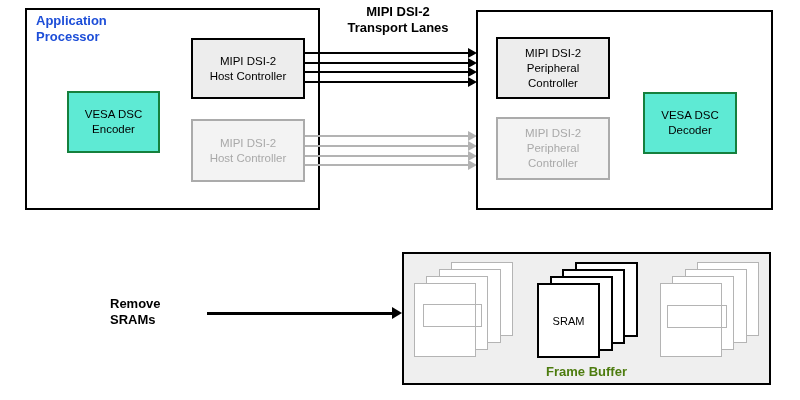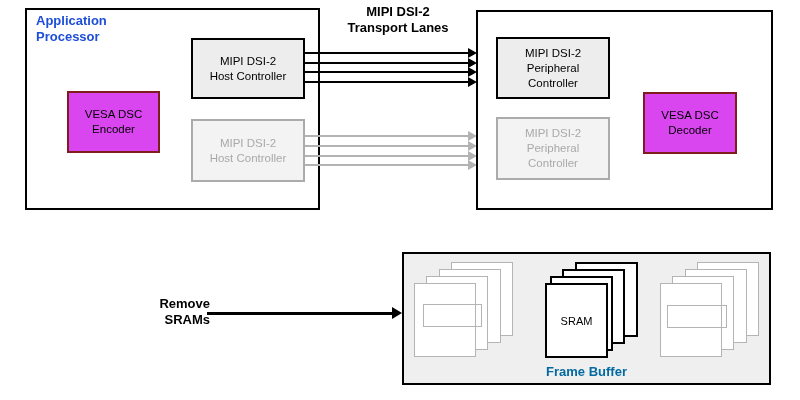--- a/index.html
+++ b/index.html
@@ -31,21 +31,21 @@
     display: flex;
     align-items: center;
     justify-content: center;
     text-align: center;
     font-size: 11.5px;
     line-height: 15px;
     white-space: pre-line;
     color: #000000;
   }
   .block-gray   { background: #ededed; border: 2px solid #000000; }
-  .block-blue   { background: #d946ef; border: 2px solid #7f1d1d; }
+  .block-blue   { background: #5eead4; border: 2px solid #15803d; }
   .block-faded  { background: #f3f3f3; border: 2px solid #ababab; color: #a9a9a9; }
 
   
   .lane {
     position: absolute;
     left: 305px;
     width: 163px;
     height: 2px;
     background: #000000;
   }
@@ -65,21 +65,21 @@
   .lanes-title {
     left: 320px; top: 4px; width: 156px;
     text-align: center;
     font-size: 13px; font-weight: bold; line-height: 16px;
     white-space: pre-line;
   }
 
   
   .remove-label {
     left: 110px; top: 296px; width: 100px;
-    text-align: right;
+    text-align: left;
     font-size: 13px; font-weight: bold; line-height: 16px;
     white-space: pre-line;
   }
   .big-arrow {
     position: absolute;
     left: 207px; top: 312px;
     width: 185px; height: 3px;
     background: #000000;
   }
   .big-arrow::after {
@@ -94,21 +94,21 @@
 
   .frame-buffer {
     left: 402px; top: 252px; width: 369px; height: 133px;
     background: #efefef;
     border: 2px solid #000000;
   }
   .fb-label {
     position: absolute;
     left: 0; bottom: 4px; width: 100%;
     text-align: center;
-    font-size: 13px; font-weight: bold; color: #0369a1;
+    font-size: 13px; font-weight: bold; color: #4d7c0f;
   }
 
   
   .page {
     position: absolute;
     background: #ffffff;
     box-sizing: border-box;
   }
   .page.gray  { width: 62px; height: 74px; border: 1px solid #b4b4b4; }
   .page.black { width: 63px; height: 75px; border: 2px solid #000000;
@@ -178,21 +178,21 @@
     <div class="page gray" style="left:438.7px; top:269px;"></div>
     <div class="page gray" style="left:426.3px; top:276px;"></div>
     <div class="page gray" style="left:414px;   top:283px;"></div>
     <div class="slot-rect" style="left:423px; top:304px; width:59px; height:23px;"></div>
   </div>
 
   <div>
     <div class="page black" style="left:575px;   top:262px;"></div>
     <div class="page black" style="left:562.3px; top:269px;"></div>
     <div class="page black" style="left:549.7px; top:276px;"></div>
-    <div class="page black" style="left:537px;   top:283px;margin-left:8px;">
+    <div class="page black" style="left:537px;   top:283px;">
       <span class="sram-text">SRAM</span>
     </div>
   </div>
 
   <div>
     <div class="page gray" style="left:697px;   top:262px;"></div>
     <div class="page gray" style="left:684.7px; top:269px;"></div>
     <div class="page gray" style="left:672.3px; top:276px;"></div>
     <div class="page gray" style="left:660px;   top:283px;"></div>
     <div class="slot-rect" style="left:667px; top:305px; width:60px; height:23px;"></div>

